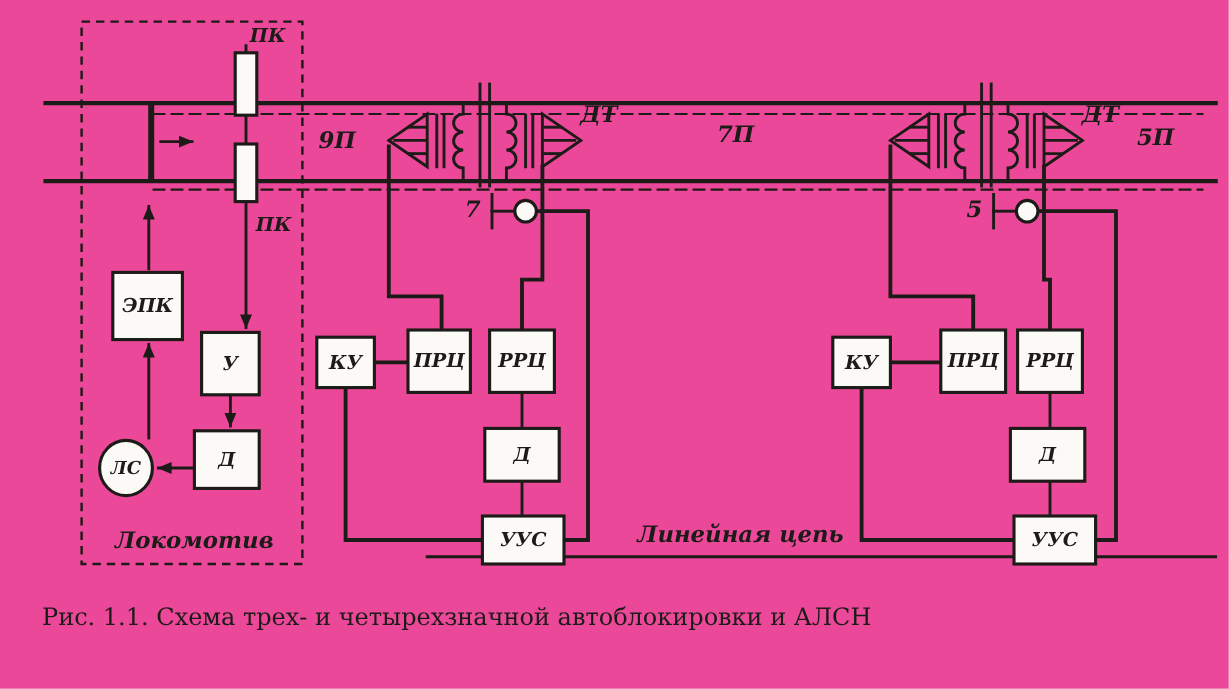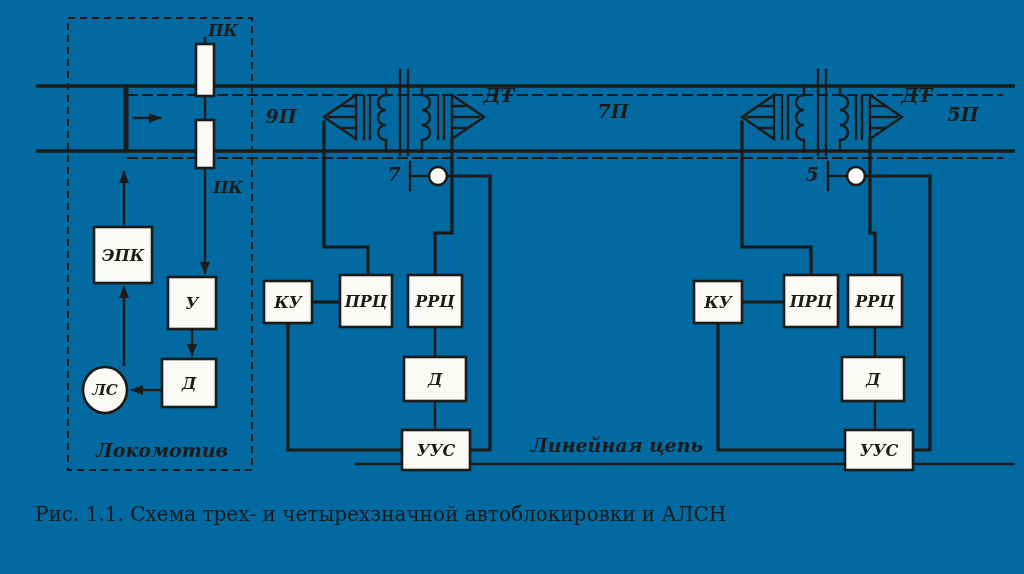--- a/index.html
+++ b/index.html
@@ -2,21 +2,21 @@
 <html style="--ink: #1d1b17; --paper: #fbfaf7;"><head>
 <meta charset="utf-8">
 <style>
   html,body{margin:0;padding:0;}
   body{
     width:1024px;height:574px;
     background:#fbfaf7;
     font-family:"DejaVu Serif", serif;
     overflow:hidden;
   }
-  .stage{position:relative;width:1024px;height:574px;background:#0369a1;}
+  .stage{position:relative;width:1024px;height:574px;background:#ec4899;}
   svg{display:block;}
   .ink{stroke:#1d1b17;fill:none;stroke-linecap:square;}
   .rail{stroke-width:3.6;}
   .dashline{stroke-width:1.8;stroke-dasharray:9 6;}
   .wire{stroke-width:3.2;}
   .wire-thin{stroke-width:2.4;}
   .sym{stroke-width:2.4;}
   .box{fill:#fbfaf7;stroke:#1d1b17;stroke-width:2.6;}
   .axle{stroke-width:5;}
   .dashedbox{stroke:#1d1b17;stroke-width:2;fill:none;stroke-dasharray:7 5;}

